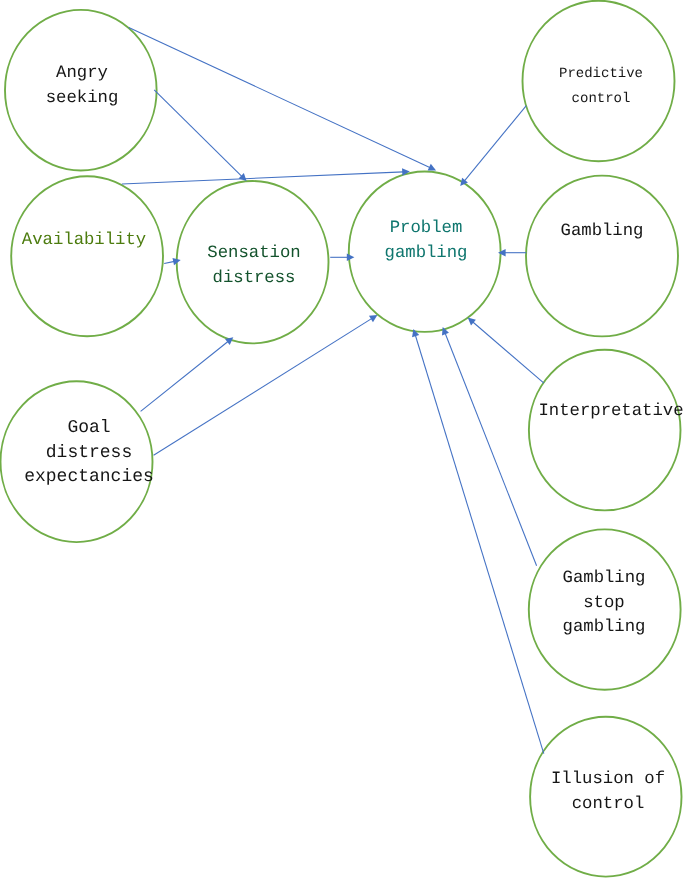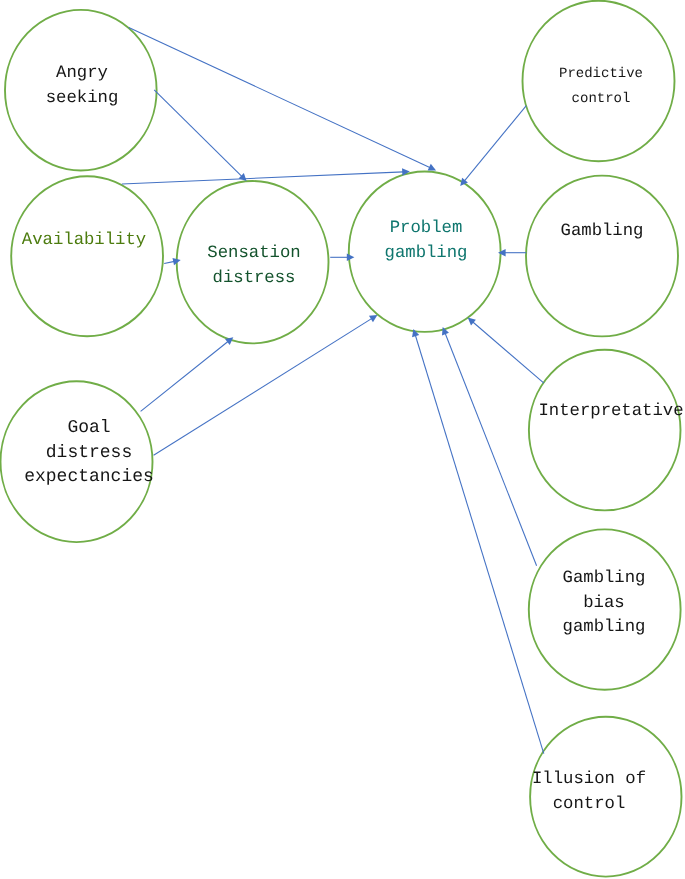--- a/index.html
+++ b/index.html
@@ -113,21 +113,21 @@
     <div class="node-label" style="left: 76.4px; top: 415.801px; color: rgb(22, 22, 22); font-size: 18px; line-height: 24.7px; margin-left: 13px;">
       <div>Goal</div>
       <div>distress</div>
       <div>expectancies</div>
     </div>
     <div class="node-label" style="left: 610.8px; top: 399.501px; color: rgb(22, 22, 22); font-size: 17.3px; line-height: 24.7px;">
       <div>Interpretative</div>
     </div>
     <div class="node-label" style="left: 604.3px; top: 567.301px; color: rgb(22, 22, 22); font-size: 17.3px; line-height: 24.7px;">
       <div>Gambling</div>
-      <div>bias</div>
+      <div>stop</div>
       <div>gambling</div>
     </div>
-    <div class="node-label" style="left: 589px; top: 768.301px; color: rgb(22, 22, 22); font-size: 17.3px; line-height: 24.7px;">
+    <div class="node-label" style="left: 608px; top: 768.301px; color: rgb(22, 22, 22); font-size: 17.3px; line-height: 24.7px;">
       <div>Illusion of</div>
       <div>control</div>
     </div>
   </div>
 </div>
 
 </body></html>

